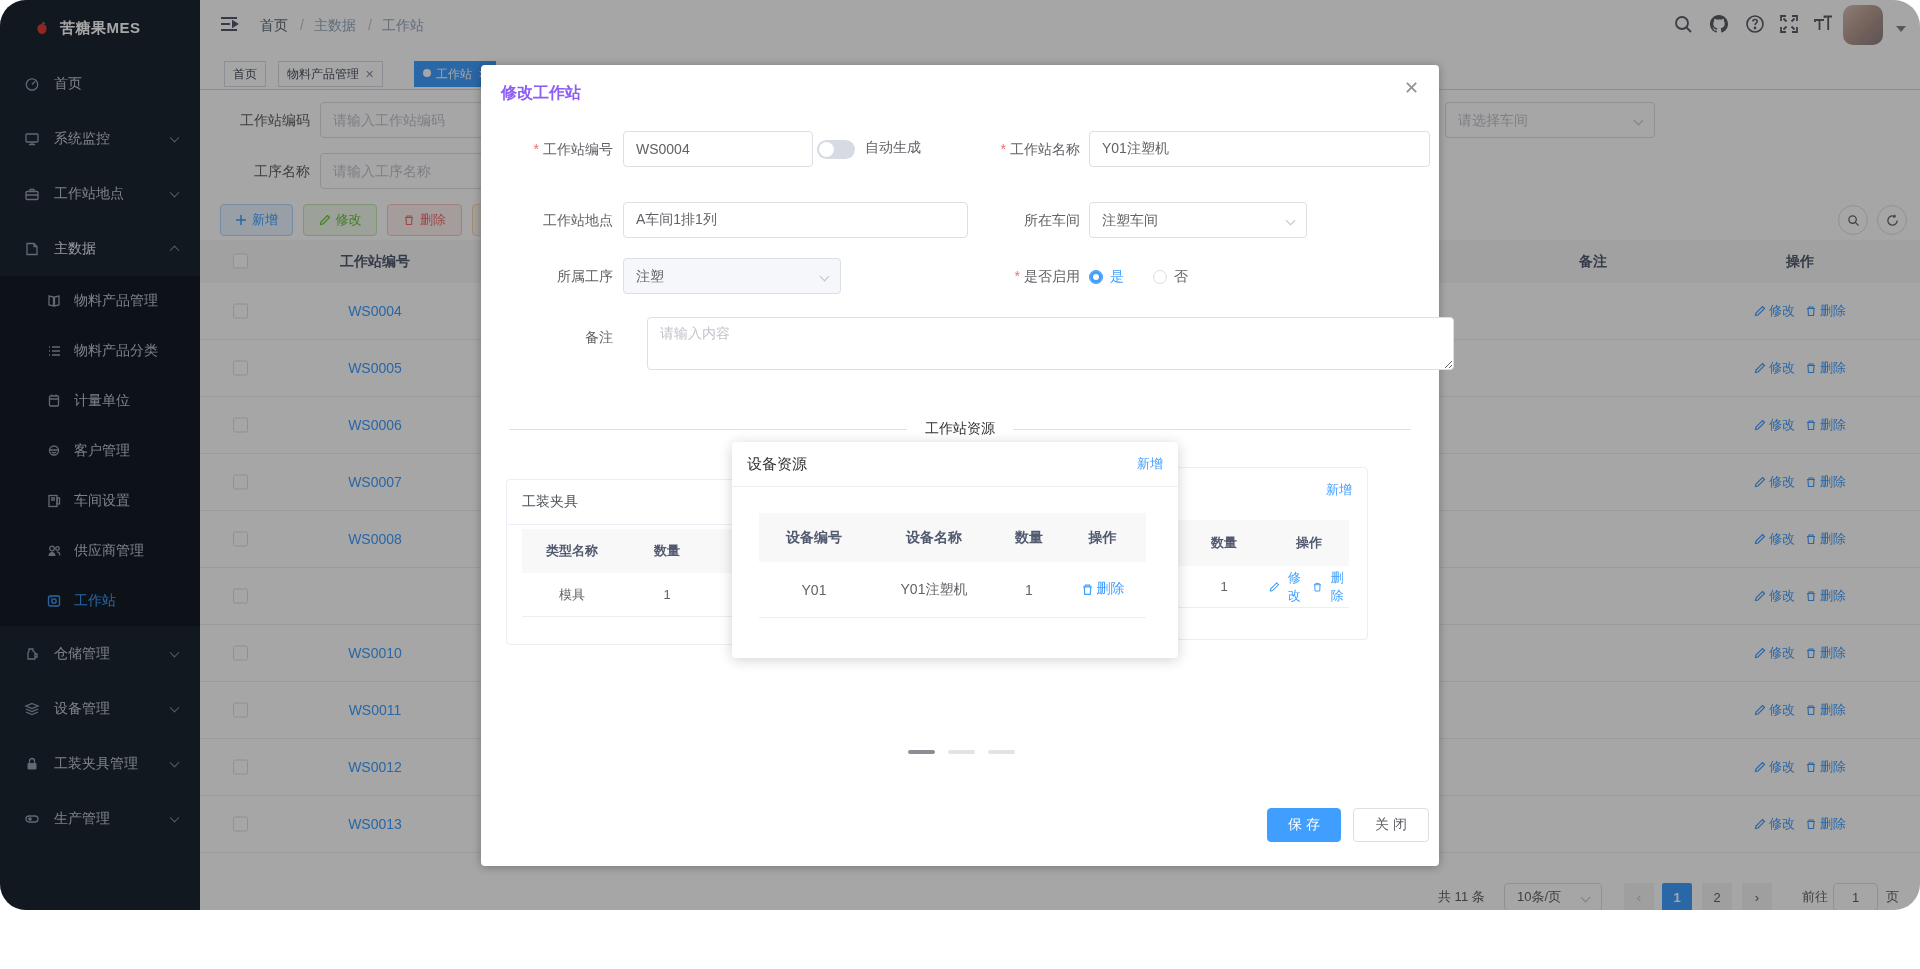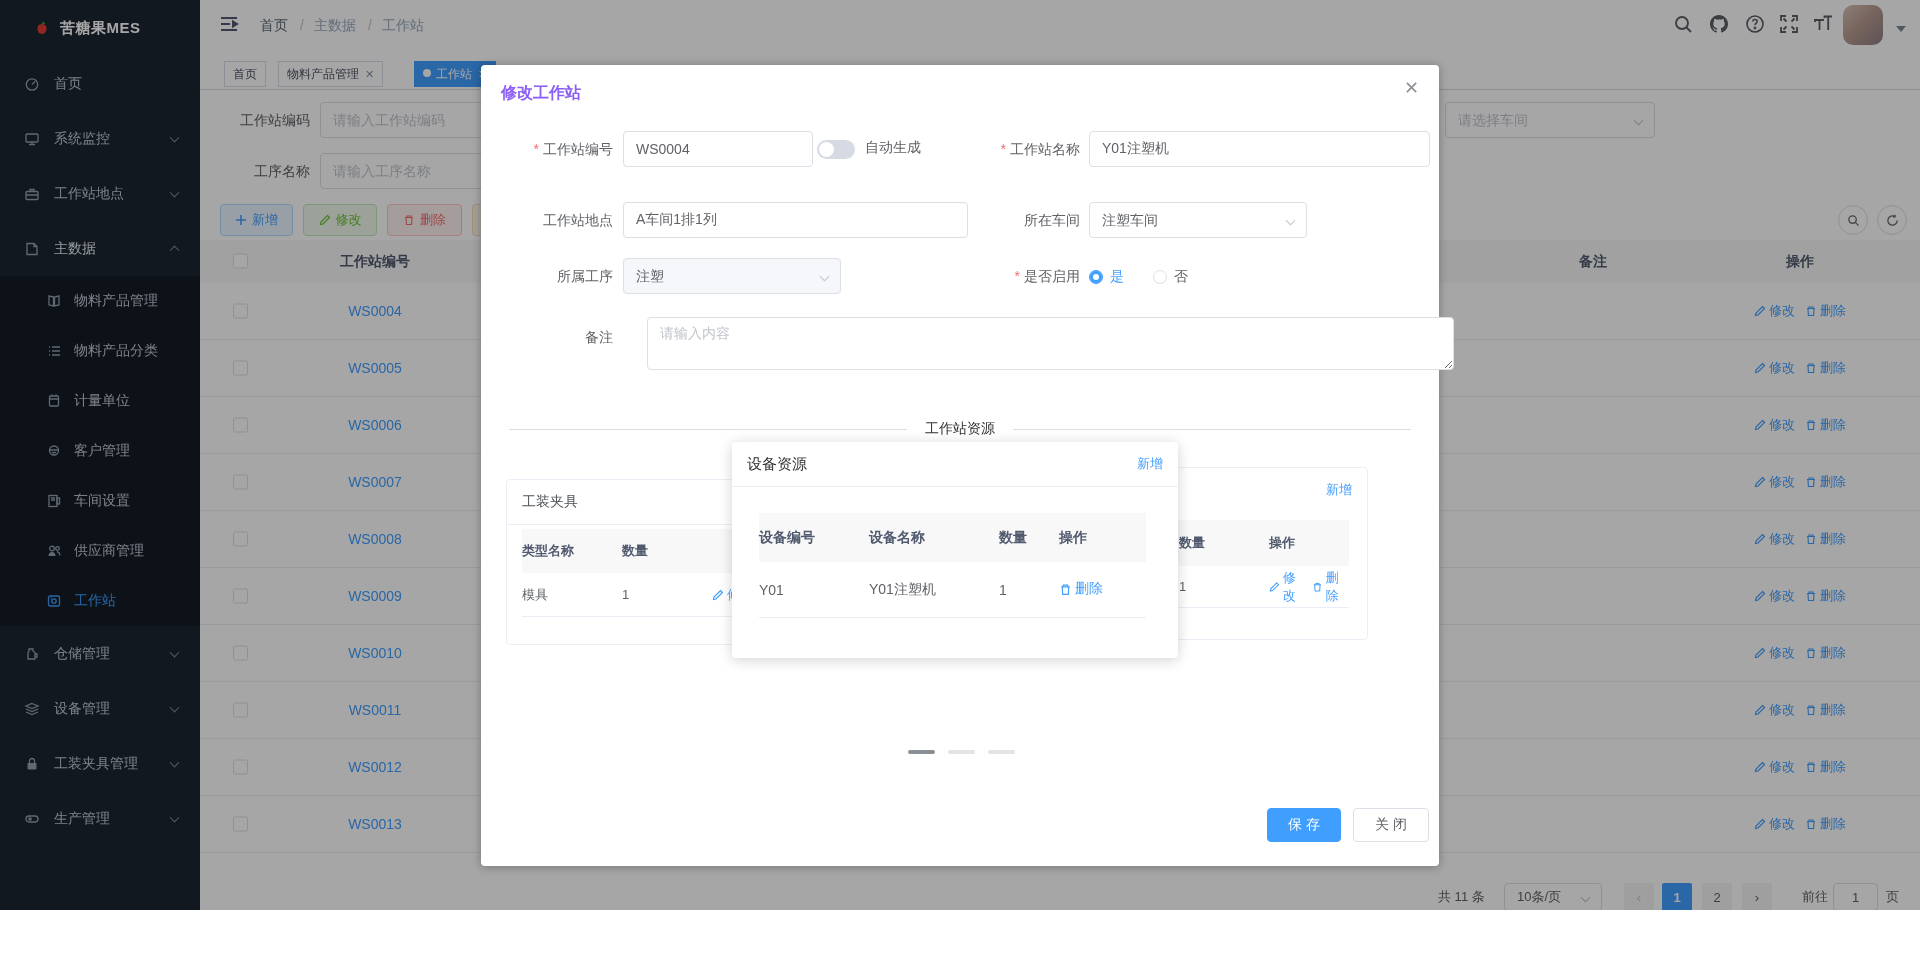--- a/index.html
+++ b/index.html
@@ -1,18 +1,18 @@
 <!DOCTYPE html>
 <html><head>
 <meta charset="utf-8">
 <style>
   * { margin:0; padding:0; box-sizing:border-box; }
   html,body { width:1920px; height:969px; }
   body { font-family:"Liberation Sans","DejaVu Sans",sans-serif; font-size:14px; color:#606266; }
-  .page { position:relative; width:1920px; height:910px; background:#fff; overflow:hidden; }
+  .page { position:relative; width:1920px; height:910px; background:#fff; overflow:hidden;border-radius:26px; }
   .abs { position:absolute; }
 
   
   .sidebar { left:0; top:0; width:200px; height:969px; background:#1c2531; z-index:10; }
   .logo-row { height:56px; display:flex; align-items:center; padding-left:34px; }
   .logo-text { color:#fff; font-weight:bold; font-size:15px; margin-left:10px; letter-spacing:.5px; }
   .menu-item { height:55px; display:flex; align-items:center; padding-left:24px; color:#c0c8d4; cursor:pointer; position:relative; }
   .menu-item .mi-label { margin-left:14px; font-size:14px; }
   .submenu { background:#151c26; }
   .sub-item { height:50px; display:flex; align-items:center; padding-left:46px; color:#bfc6d2; cursor:pointer; font-size:14px; }
@@ -85,21 +85,21 @@
   .radio.sel .rdot { background:#409eff; border-color:#409eff; box-shadow:inset 0 0 0 3px #409eff, inset 0 0 0 6px #fff; }
   .radio.sel { color:#409eff; }
   .divline { position:absolute; height:1px; background:#dcdfe6; }
   .divtext { position:absolute; background:#fff; padding:0 18px; font-size:14px; color:#303133; transform:translate(-50%,-50%); }
   .card { position:absolute; background:#fff; border:1px solid #ebeef5; border-radius:4px; }
   .card-hd { height:45px; border-bottom:1px solid #ebeef5; display:flex; align-items:center; padding:0 15px; font-size:14px; color:#4e5358; }
   .addlink { margin-left:auto; color:#409eff; font-size:13px; cursor:pointer; }
   .mini-table { position:absolute; font-size:13px; color:#606266; }
   .mtr { display:flex; align-items:center; }
   .mth { background:#f8f8f9; color:#515a6e; font-weight:bold; }
-  .mtc { text-align:left; }
+  .mtc { text-align:center; }
   .popup { box-shadow:0 2px 14px rgba(0,0,0,.18); border:none; z-index:6; }
   .dots { position:absolute; display:flex; gap:13px; }
   .dots span { width:27px; height:4px; border-radius:2px; background:#e3e3e3; cursor:pointer; }
   .dots span.on { background:#8a8f96; }
   .fbtn { position:absolute; height:34px; border-radius:4px; font-size:14px; display:flex; align-items:center; justify-content:center; cursor:pointer; letter-spacing:4px; padding-left:4px; }
   .fbtn.save { background:#409eff; color:#fff; border:1px solid #409eff; }
   .fbtn.cancel { background:#fff; color:#606266; border:1px solid #dcdfe6; }
   .bottomstrip { left:0; top:961px; width:1920px; height:8px; background:#383d44; z-index:2; }
   svg { display:block; }
 </style>
@@ -466,23 +466,20 @@
         <span class="alink">
             <svg viewBox="0 0 12 12">
               <path d="M2 3.5 L10 3.5 M4 3.5 L4 2 L8 2 L8 3.5 M3 3.5 L3.4 10.5 L8.6 10.5 L9 3.5" fill="none" stroke="currentColor" stroke-width="1.1"></path>
             </svg>
             <span>删除</span>
           </span>
       </span>
     </div>
     <div class="trow" style="top:478px">
       <span class="cellcb"></span>
-      <span class="cellcode">
-          <span class="codelink">WS0009</span>
-        </span>
       <span class="cellact">
         <span class="alink">
             <svg viewBox="0 0 12 12">
               <path d="M8.5 1.5 L10.5 3.5 L4 10 L1.5 10.5 L2 8 Z" fill="none" stroke="currentColor" stroke-width="1.2"></path>
             </svg>
             <span>修改</span>
           </span>
         <span class="alink">
             <svg viewBox="0 0 12 12">
               <path d="M2 3.5 L10 3.5 M4 3.5 L4 2 L8 2 L8 3.5 M3 3.5 L3.4 10.5 L8.6 10.5 L9 3.5" fill="none" stroke="currentColor" stroke-width="1.1"></path>

